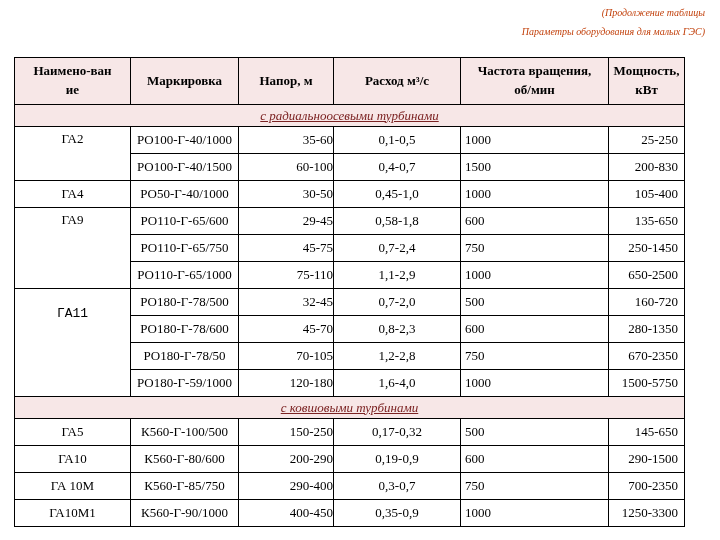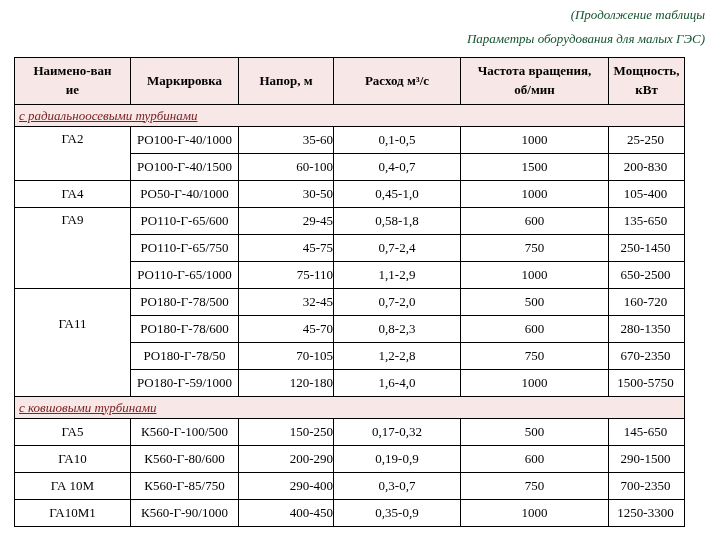--- a/index.html
+++ b/index.html
@@ -4,52 +4,52 @@
 <style>
   html,body{margin:0;padding:0;}
   body{
     width:720px;height:540px;background:#ffffff;
     font-family:"Liberation Serif","DejaVu Serif",serif;color:#000;
   }
   .page{position:relative;width:720px;height:540px;background:#ffffff;overflow:hidden;}
 
   .caption{
     position:absolute;top:7px;right:15px;text-align:right;
-    font-style:italic;font-size:13px;color:#14532d;
+    font-style:italic;font-size:10px;color:#c2410c;
   }
   .caption .line{margin-bottom:8px;white-space:nowrap;}
 
   table.eq{
     position:absolute;left:14px;top:57px;width:670px;
     border-collapse:collapse;table-layout:fixed;font-size:13px;
   }
   .eq th,.eq td{
     border:1px solid #000;padding:1px 4px;vertical-align:middle;overflow:hidden;
   }
   .eq thead th{
     background:var(--header-bg,#f7e7e7);font-weight:bold;text-align:center;
     height:44px;font-size:13px;line-height:1.45;
   }
   .eq tbody td{height:24px;}
 
   tr.section td{
-    background:var(--section-bg,#f7e7e7);height:21px;padding:0 4px;
+    background:var(--section-bg,#f7e7e7);height:21px;text-align:center;padding:0 4px;
   }
   tr.section .section-label{
     color:var(--section-text,#7b2222);font-style:italic;text-decoration:underline;
   }
 
   td.c-name{text-align:center;}
   td.c-marking{text-align:center;}
   td.c-head{text-align:right;padding-right:0;}
   td.c-flow{text-align:center;}
-  td.c-speed{text-align:center;}
-  td.c-power{text-align:center;padding-right:6px;}
+  td.c-speed{text-align:left;}
+  td.c-power{text-align:right;padding-right:6px;}
   td.va-top{vertical-align:top;padding-top:4px;text-align:center;}
-  td.va-upper{vertical-align:top;padding-top:27px;}
+  td.va-upper{vertical-align:top;padding-top:17px;font-family:Liberation Mono, monospace;}
 </style>
 </head>
 <body>
 
 <div class="page">
 
   <div class="caption">
     <div class="line">(Продолжение таблицы</div>
     <div class="line">Параметры оборудования для малых ГЭС)</div>
   </div>

